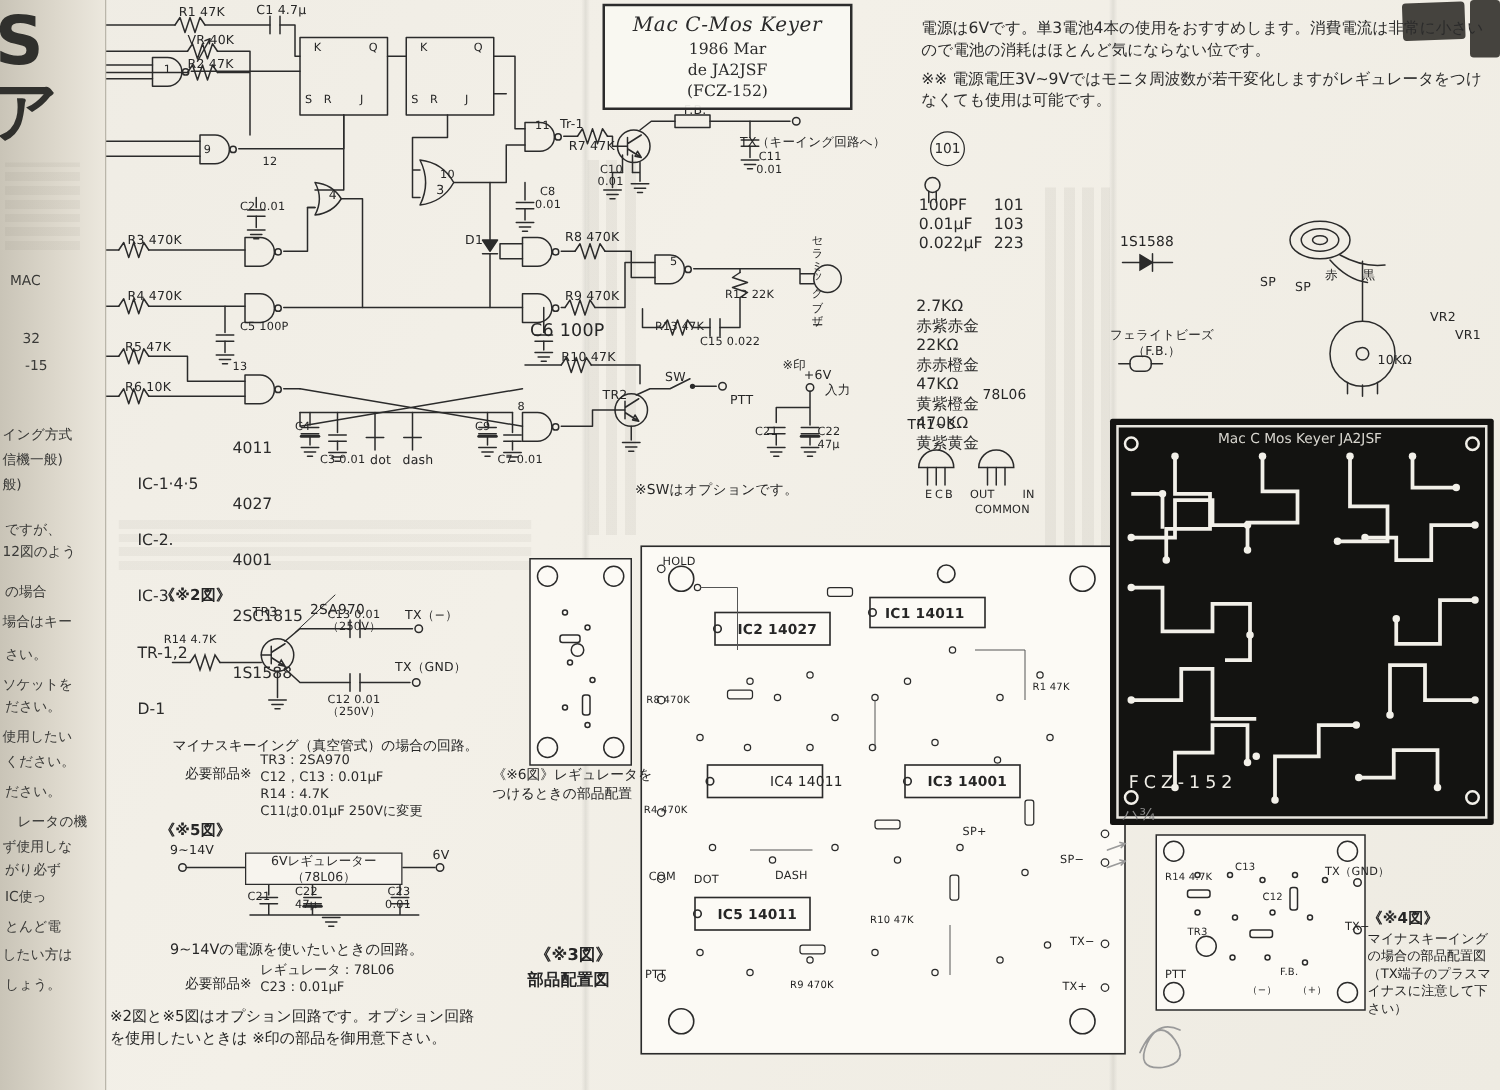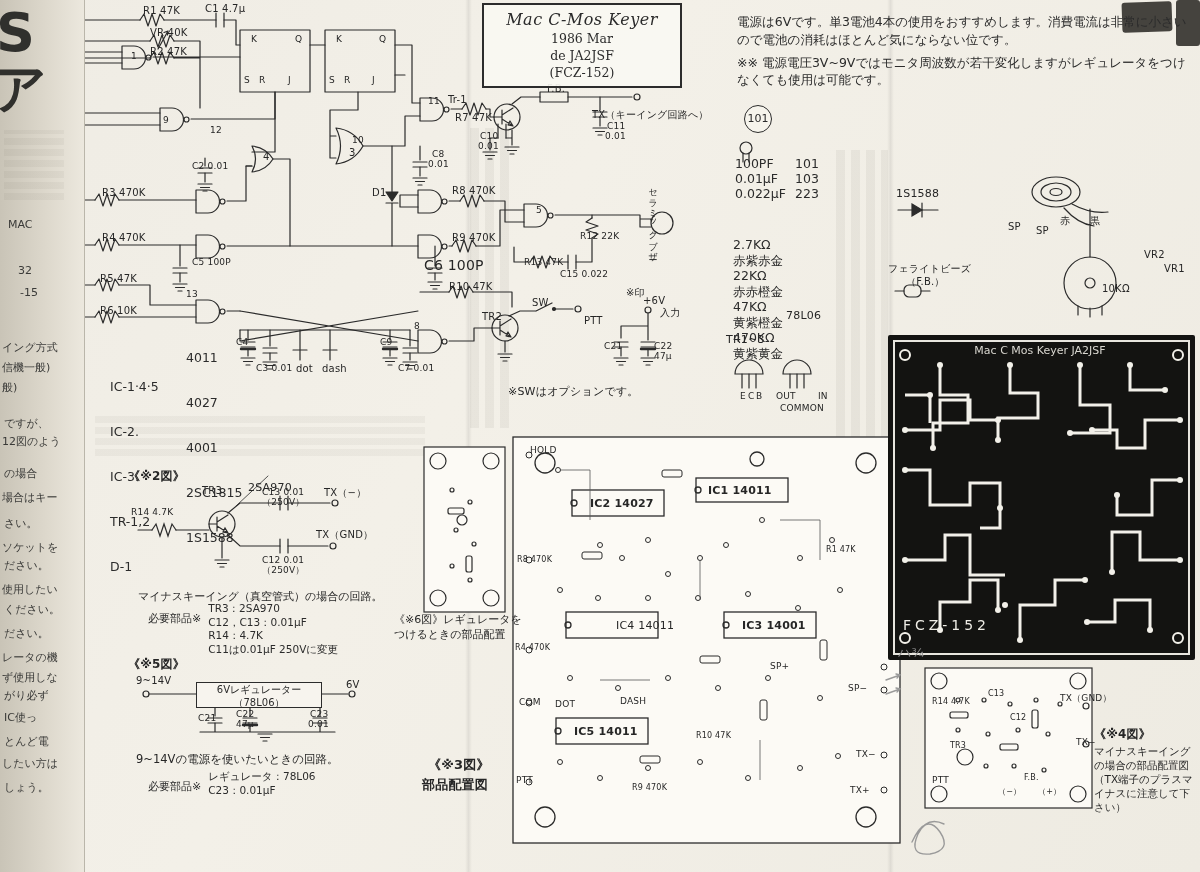--- a/index.html
+++ b/index.html
@@ -581,21 +581,21 @@
       <span class="frag" style="left: 4px; top: 416px;">ですが、</span>
       <span class="frag" style="left: 2px; top: 434px;">12図のよう</span>
       <span class="frag" style="left: 4px; top: 466px;">の場合</span>
       <span class="frag" style="left: 2px; top: 490px;">場合はキー</span>
       <span class="frag" style="left: 4px; top: 516px;">さい。</span>
       <span class="frag" style="left: 2px; top: 540px;">ソケットを</span>
       <span class="frag" style="left: 4px; top: 558px;">ださい。</span>
       <span class="frag" style="left: 2px; top: 582px;">使用したい</span>
       <span class="frag" style="left: 4px; top: 602px;">ください。</span>
       <span class="frag" style="left: 4px; top: 626px;">ださい。</span>
-      <span class="frag" style="left: 2px; top: 650px; text-align: right;">レータの機</span>
+      <span class="frag" style="left: 14px; top: 650px; text-align: right;">レータの機</span>
       <span class="frag" style="left: 2px; top: 670px;">ず使用しな</span>
       <span class="frag" style="left: 4px; top: 688px;">がり必ず</span>
       <span class="frag" style="left: 4px; top: 710px;">IC使っ</span>
       <span class="frag" style="left: 4px; top: 734px;">とんど電</span>
       <span class="frag" style="left: 2px; top: 756px;">したい方は</span>
       <span class="frag" style="left: 4px; top: 780px;">しょう。</span>
     </div>
 
   <div class="blk" id="titleBox">
     <div class="t1">Mac C-Mos Keyer</div>
@@ -684,20 +684,24 @@
   </div>
   <div class="note" id="fig5Note">9~14Vの電源を使いたいときの回路。</div>
   <div class="partsBlk" id="fig5Parts">
     <span class="hd">必要部品※</span>
     <div>
         <div class="ln">レギュレータ：78L06</div>
         <div class="ln">C23：0.01μF</div>
       </div>
   </div>
 
+  <div class="note" id="optionNote">
+    <div>※2図と※5図はオプション回路です。オプション回路</div>
+    <div>を使用したいときは ※印の部品を御用意下さい。</div>
+  </div>
 
   <div class="note" id="fig6Cap">
     <div>《※6図》レギュレータを</div>
     <div>つけるときの部品配置</div>
   </div>
 
   <div class="note" id="fig4Note">マイナスキーイングの場合の部品配置図（TX端子のプラスマイナスに注意して下さい）</div>
 
 </div>
 

